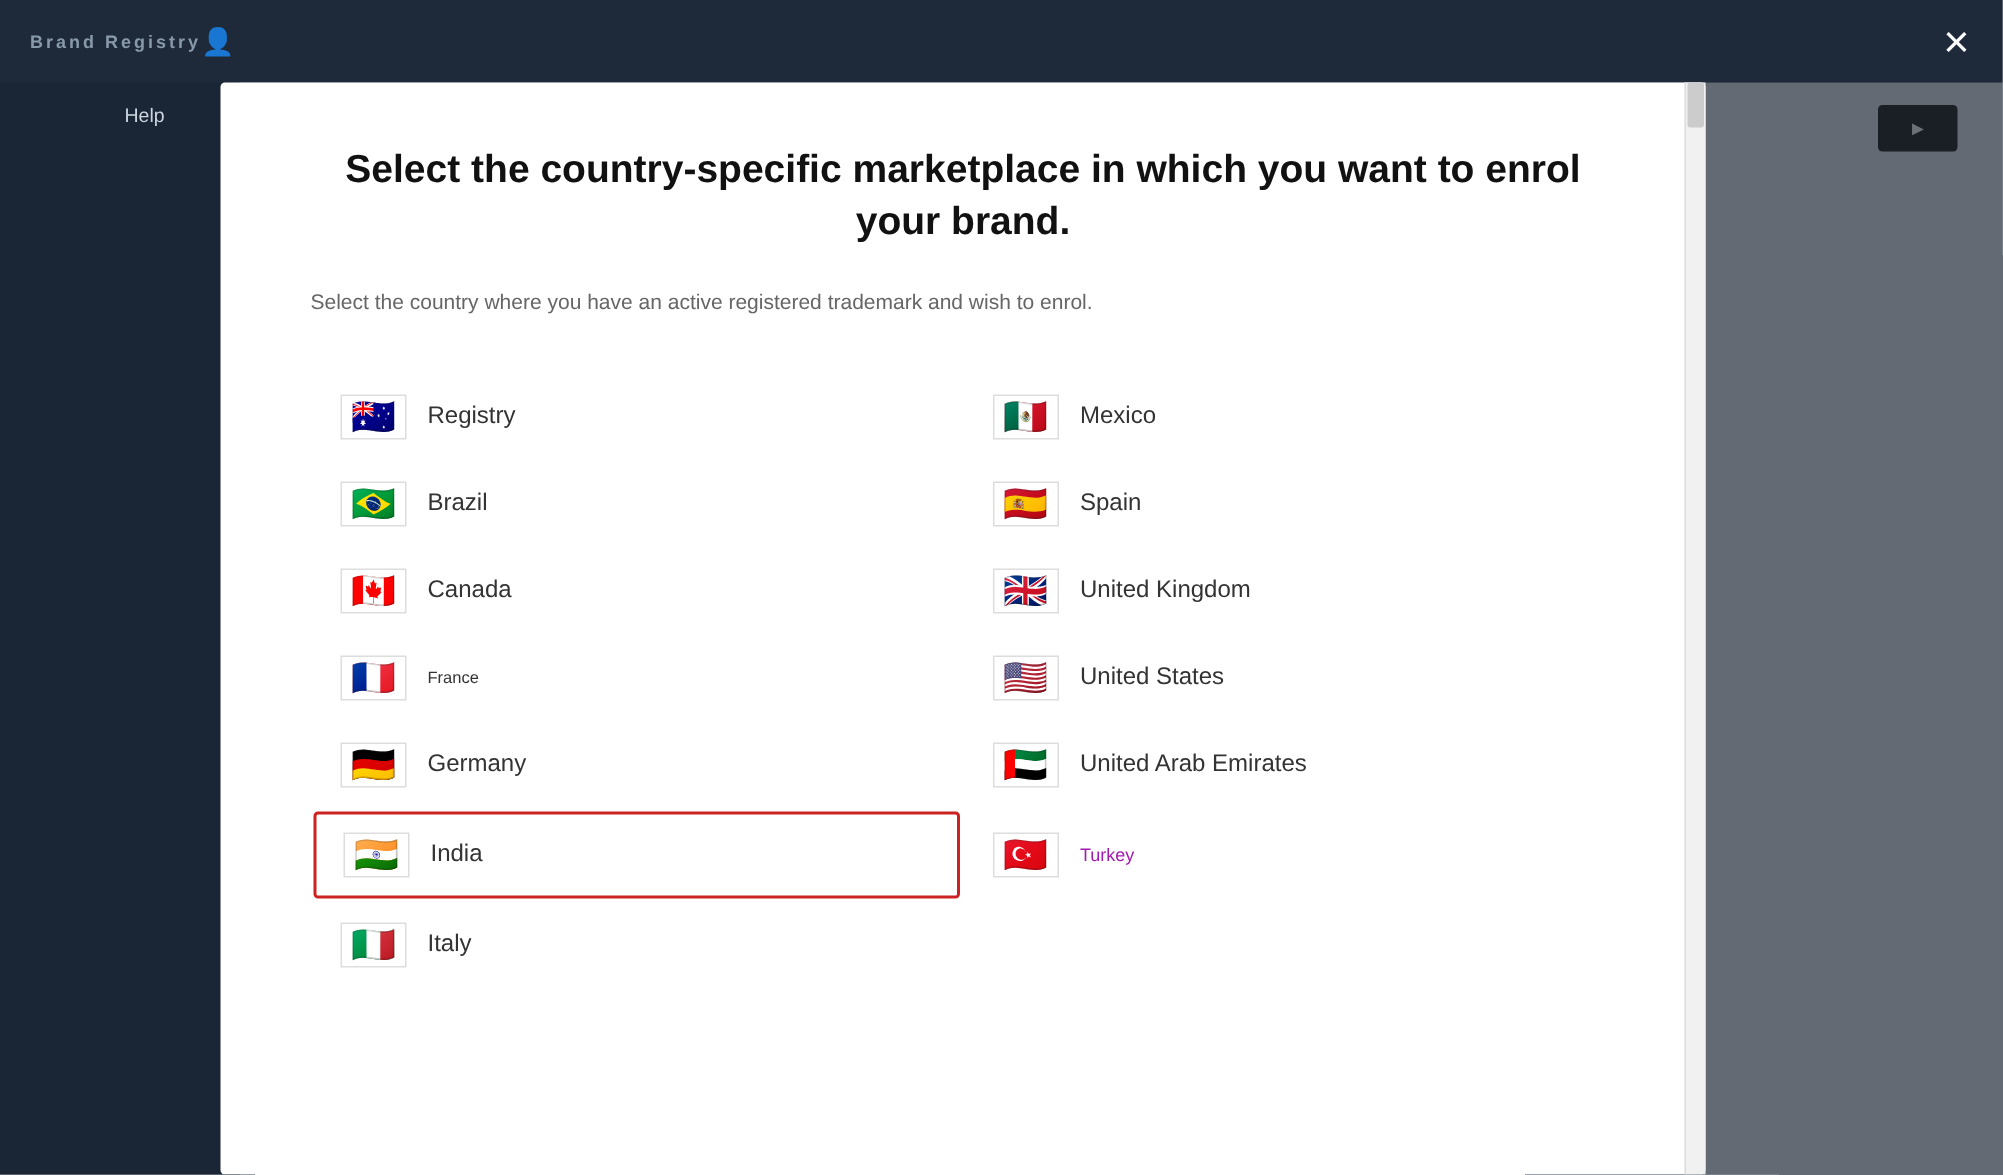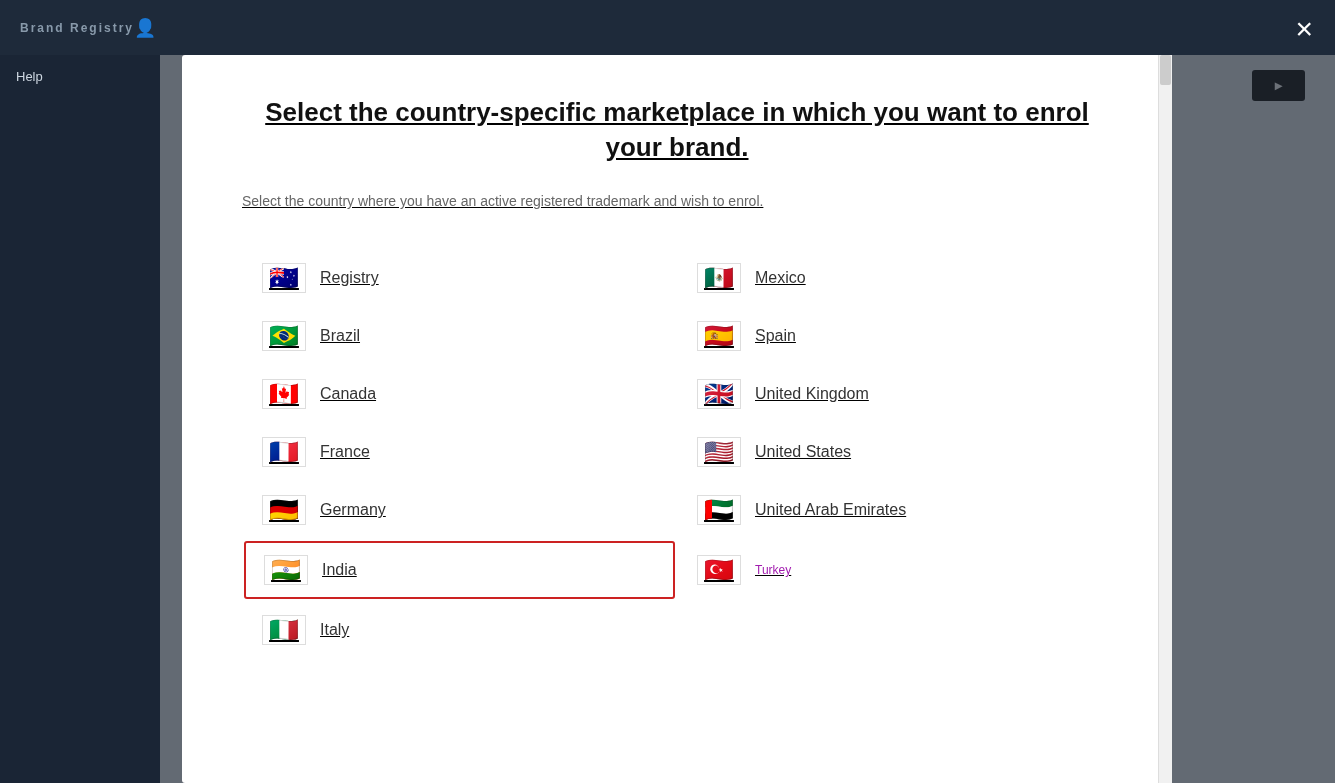--- a/index.html
+++ b/index.html
@@ -18,31 +18,31 @@
 <div style="position:absolute;inset:0;background:#1e2a3a;"></div>
 
 <div style="position:absolute;top:0;left:0;right:0;height:55px;background:#1e2a3a;display:flex;align-items:center;padding:0 20px;z-index:5;">
   <span style="color:#8899aa;font-size:12px;font-weight:bold;letter-spacing:2px;">Brand Registry</span>
   <span style="color:#aabbcc;font-size:18px;">👤</span>
 </div>
 
 <button style="position:absolute;top:14px;right:22px;color:white;font-size:30px;cursor:pointer;background:none;border:none;line-height:1;z-index:20;font-weight:300;">×</button>
 
 <div style="position:absolute;top:55px;left:0;width:160px;bottom:0;background:#1a2535;">
-  <div style="padding:14px 16px;color:#cdd6e0;font-size:13px;cursor:pointer;">Help</div>
+  <div style="padding:14px 36px;color:#cdd6e0;font-size:13px;cursor:pointer;margin-left:47px;">Help</div>
 </div>
 
 <div style="position:absolute;top:55px;left:160px;right:0;bottom:0;background:#e8edf2;"></div>
 
 <div style="position:absolute;top:70px;right:30px;background:#333;color:white;padding:8px 20px;border-radius:3px;font-size:13px;cursor:pointer;z-index:6;">►</div>
 
 <div style="position:absolute;top:55px;left:160px;right:0;bottom:0;background:rgba(10,18,30,0.6);z-index:8;">
 </div>
 
-<div style="position:absolute;top:55px;left:182px;width:990px;height:728px;background:white;z-index:9;display:flex;flex-direction:column;border-radius:3px;text-decoration:underline;">
+<div style="position:absolute;top:55px;left:147px;width:990px;height:728px;background:white;z-index:9;display:flex;flex-direction:column;border-radius:3px;">
 
   <div style="overflow-y:scroll;flex:1;padding:40px 60px 40px 60px;">
 
     <h1 style="font-size:26px;font-weight:bold;color:#111;text-align:center;line-height:1.35;margin-bottom:28px;">Select the country-specific marketplace in which you want to enrol your brand.</h1>
 
     <p style="font-size:14px;color:#666;margin-bottom:40px;">Select the country where you have an active registered trademark and wish to enrol.</p>
 
     <div style="display:grid;grid-template-columns:1fr 1fr;gap:0;width:100%;">
 
       <div style="display:flex;align-items:center;padding:14px 20px;cursor:pointer;gap:14px;">
@@ -70,21 +70,21 @@
         <span style="font-size:16px;color:#333;">Canada</span>
       </div>
 
       <div style="display:flex;align-items:center;padding:14px 20px;cursor:pointer;gap:14px;">
         <div style="width:44px;height:30px;flex-shrink:0;font-size:24px;display:flex;align-items:center;justify-content:center;border:1px solid #ddd;">🇬🇧</div>
         <span style="font-size:16px;color:#333;">United Kingdom</span>
       </div>
 
       <div style="display:flex;align-items:center;padding:14px 20px;cursor:pointer;gap:14px;">
         <div style="width:44px;height:30px;flex-shrink:0;font-size:24px;display:flex;align-items:center;justify-content:center;border:1px solid #ddd;">🇫🇷</div>
-        <span style="font-size:16px;color:#333;">France</span>
+        <span style="font-size:11px;color:#333;">France</span>
       </div>
 
       <div style="display:flex;align-items:center;padding:14px 20px;cursor:pointer;gap:14px;">
         <div style="width:44px;height:30px;flex-shrink:0;font-size:24px;display:flex;align-items:center;justify-content:center;border:1px solid #ddd;">🇺🇸</div>
         <span style="font-size:16px;color:#333;text-align:right;">United States</span>
       </div>
 
       <div style="display:flex;align-items:center;padding:14px 20px;cursor:pointer;gap:14px;">
         <div style="width:44px;height:30px;flex-shrink:0;font-size:24px;display:flex;align-items:center;justify-content:center;border:1px solid #ddd;">🇩🇪</div>
         <span style="font-size:16px;color:#333;">Germany</span>

